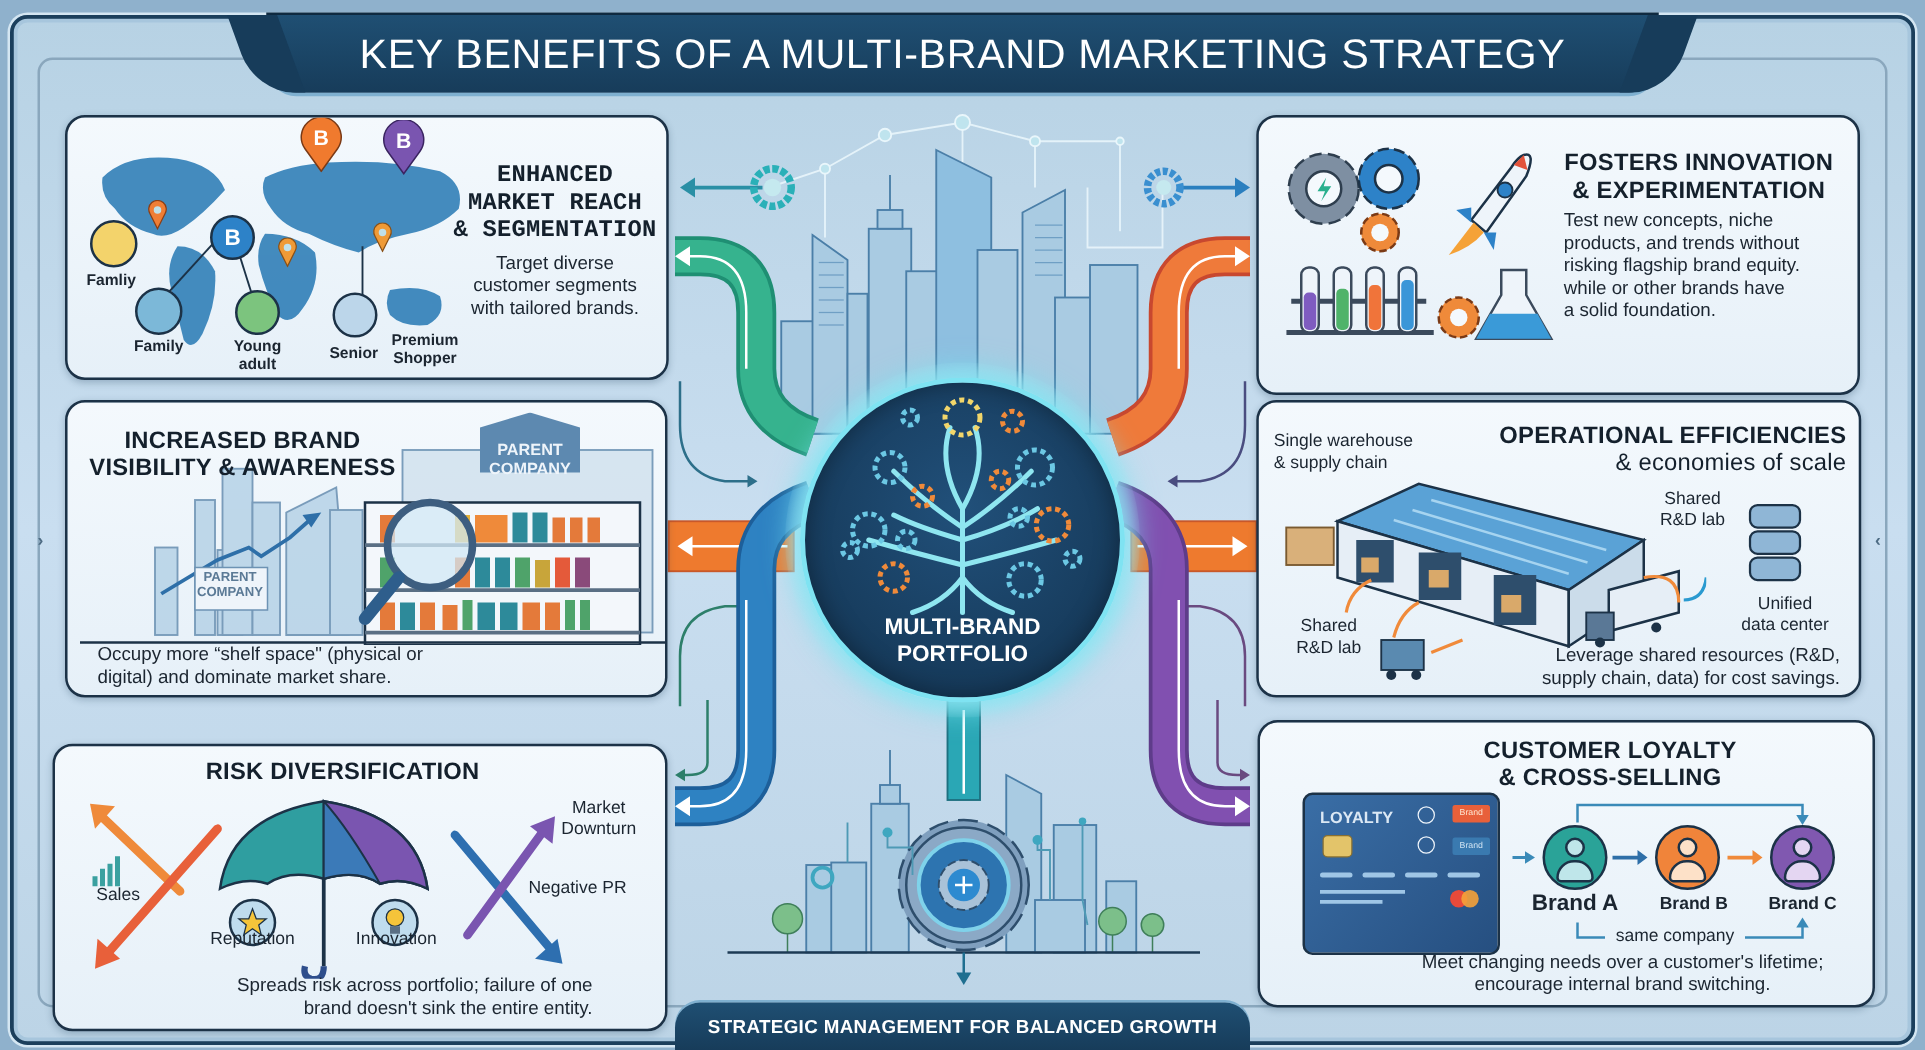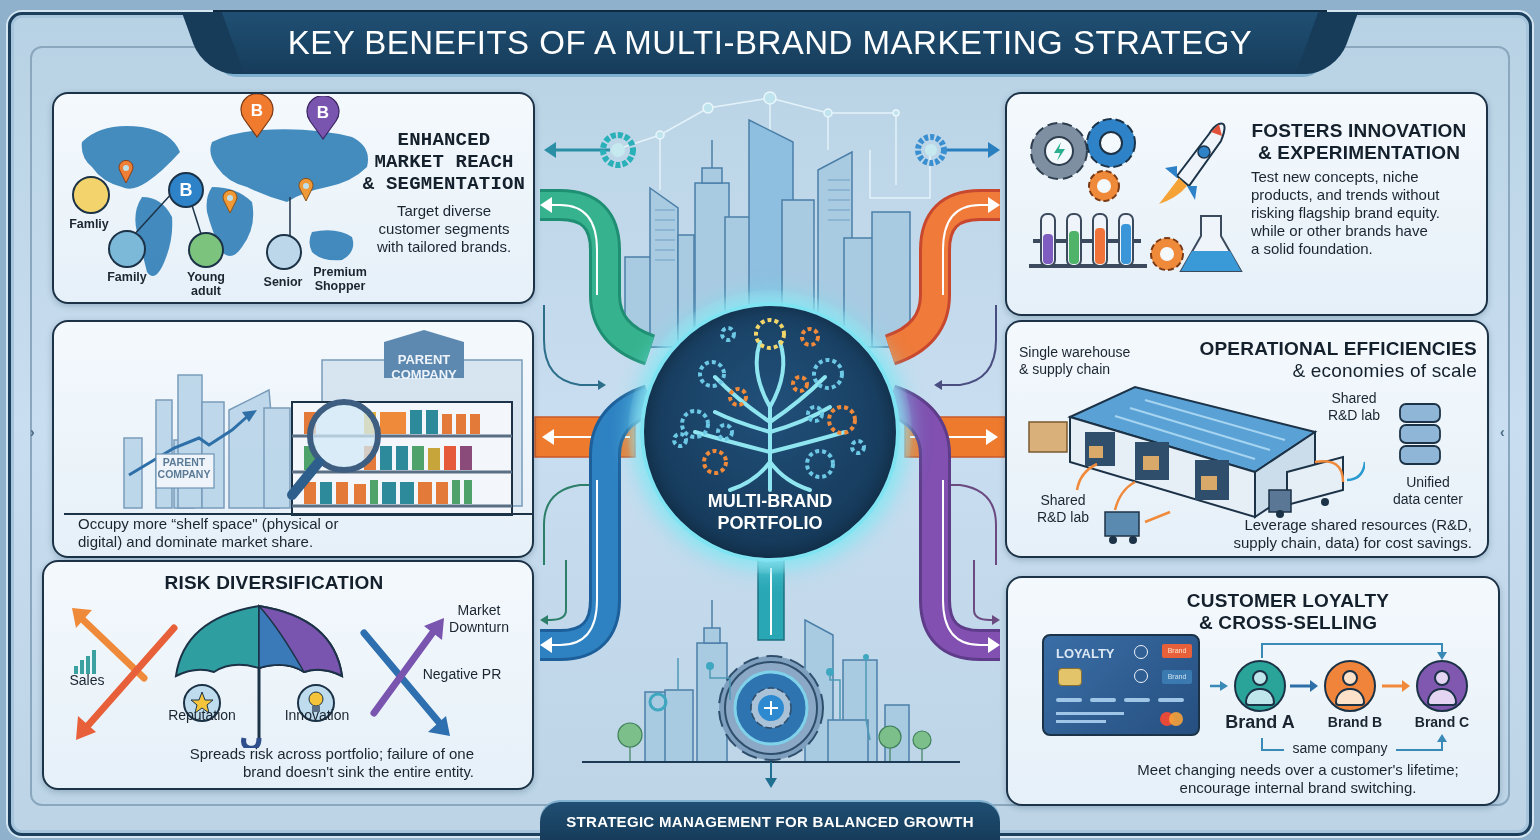--- a/index.html
+++ b/index.html
@@ -468,20 +468,24 @@
     <line x1="0" y1="184" x2="470" y2="184" stroke="#1c3247" stroke-width="2"></line>
   </svg>
   <div class="abs" style="left:330px;top:30px;width:80px;text-align:center;color:#eef4fa;font-size:13px;font-weight:700;line-height:15px;">
     <div>PARENT</div>
       <div>COMPANY</div>
   </div>
   <div class="abs" style="left:102px;top:134px;width:56px;text-align:center;color:#5b7a96;font-size:10.5px;font-weight:700;line-height:12px;">
     <div>PARENT</div>
       <div>COMPANY</div>
   </div>
+  <h2 style="left:10px;top:20px;width:260px;">
+    <div>INCREASED BRAND</div>
+    <div>VISIBILITY &amp; AWARENESS</div>
+  </h2>
   <p class="desc" style="left:24px;top:193px;width:440px;">
     <span>Occupy more “shelf space" (physical or</span><br>
     <span>digital) and dominate market share.</span>
   </p>
 </div>
 
 <div class="card" style="left:1005px;top:320px;width:484px;height:238px;">
   <svg class="abs" style="left:18px;top:40px;" width="340" height="185" viewBox="0 0 340 185">
     <g>
       <polygon points="45,55 110,25 290,70 230,110" fill="#5aa2d6" stroke="#1c3247" stroke-width="2"></polygon>
@@ -545,21 +549,21 @@
   <div class="med-label" style="left:374px;top:152px;width:94px;">
     <div>Unified</div>
       <div>data center</div>
   </div>
   <p class="desc" style="left:175px;top:194px;width:290px;text-align:right;">
     <span>Leverage shared resources (R&amp;D,</span><br>
     <span>supply chain, data) for cost savings.</span>
   </p>
 </div>
 
-<div class="card" style="left:42px;top:560px;width:492px;height:230px;">
+<div class="card" style="left:42px;top:595px;width:492px;height:230px;">
   <svg class="abs" style="left:20px;top:36px;" width="400" height="150" viewBox="0 0 400 150">
     <g>
       <path d="M112 78 Q 120 20 195 8 Q 270 20 278 78 Q 258 68 240 74 Q 222 62 195 70 Q 168 62 150 74 Q 132 68 112 78 Z" fill="#2f9ea0" stroke="#1c3247" stroke-width="2"></path>
       <path d="M195 8 Q 270 20 278 78 Q 258 68 240 74 Q 222 62 195 70 Z" fill="#7a55b0" stroke="#1c3247" stroke-width="2"></path>
       <path d="M195 8 Q 215 30 240 74 Q 222 62 195 70 Z" fill="#3b7ab8" stroke="#1c3247" stroke-width="1.5"></path>
       <line x1="195" y1="70" x2="195" y2="140" stroke="#1c3247" stroke-width="3"></line>
       <path d="M195 140 Q 195 152 185 150 Q 178 148 180 140" fill="none" stroke="#2e4e8c" stroke-width="5"></path>
     </g>
     <g stroke-width="7" stroke-linecap="round" fill="none">
       <line x1="15" y1="18" x2="80" y2="80" stroke="#ef8a3a"></line>
@@ -583,40 +587,40 @@
       <circle cx="138" cy="105" r="18" fill="#bfdcee" stroke="#1c3247" stroke-width="2"></circle>
       <polygon points="138,94 141,102 149,102 143,107 145,115 138,110 131,115 133,107 127,102 135,102" fill="#f5c43a" stroke="#1c3247" stroke-width="1"></polygon>
     </g>
     <g>
       <circle cx="252" cy="105" r="18" fill="#bfdcee" stroke="#1c3247" stroke-width="2"></circle>
       <circle cx="252" cy="101" r="7" fill="#f5c43a" stroke="#1c3247" stroke-width="1"></circle>
       <rect x="248" y="108" width="8" height="6" fill="#5a6f84"></rect>
     </g>
   </svg>
   <h2 style="left:60px;top:10px;width:340px;text-align:center;">RISK DIVERSIFICATION</h2>
-  <div class="med-label" style="left:18px;top:110px;width:50px;">Sales</div>
+  <div class="med-label" style="left:18px;top:110px;width:50px;text-align:right;">Sales</div>
   <div class="med-label" style="left:108px;top:145px;width:100px;">Reputation</div>
   <div class="med-label" style="left:228px;top:145px;width:90px;">Innovation</div>
   <div class="med-label" style="left:395px;top:40px;width:80px;">
     <div>Market</div>
       <div>Downturn</div>
   </div>
   <div class="med-label" style="left:368px;top:104px;width:100px;">Negative PR</div>
   <p class="desc" style="left:30px;top:183px;width:400px;text-align:right;">
     <span>Spreads risk across portfolio; failure of one</span><br>
     <span>brand doesn't sink the entire entity.</span>
   </p>
 </div>
 
 <div class="card" style="left:1006px;top:576px;width:494px;height:230px;">
   <h2 style="left:150px;top:12px;width:260px;">
     <div>CUSTOMER LOYALTY</div>
     <div>&amp; CROSS-SELLING</div>
   </h2>
-  <div class="abs" style="left:34px;top:56px;width:158px;height:102px;border-radius:8px;background:linear-gradient(135deg,#3a6ea6,#264f80);border:2px solid #1c3247;">
+  <div class="abs" style="left:34px;top:56px;width:158px;height:130px;border-radius:8px;background:linear-gradient(135deg,#3a6ea6,#264f80);border:2px solid #1c3247;">
     <div class="abs" style="left:12px;top:10px;color:#dbe8f4;font-weight:700;font-size:13px;">LOYALTY</div>
     <div class="abs" style="left:14px;top:32px;width:24px;height:18px;border-radius:4px;background:#e3c46a;border:1px solid #8a7030;"></div>
     <div class="abs" style="left:90px;top:9px;width:14px;height:14px;border-radius:50%;border:1.5px solid #eef4fa;"></div>
     <div class="abs" style="left:90px;top:33px;width:14px;height:14px;border-radius:50%;border:1.5px solid #eef4fa;"></div>
     <div class="abs" style="left:118px;top:8px;width:30px;height:14px;background:#e8603a;border-radius:2px;color:#fde5d0;font-size:7px;text-align:center;line-height:14px;">Brand</div>
     <div class="abs" style="left:118px;top:34px;width:30px;height:14px;background:#3a7ab0;border-radius:2px;color:#cfe3f2;font-size:7px;text-align:center;line-height:14px;">Brand</div>
     <div class="abs" style="left:12px;top:62px;width:26px;height:4px;background:#9fc6e6;border-radius:2px;"></div>
     <div class="abs" style="left:46px;top:62px;width:26px;height:4px;background:#9fc6e6;border-radius:2px;"></div>
     <div class="abs" style="left:80px;top:62px;width:26px;height:4px;background:#9fc6e6;border-radius:2px;"></div>
     <div class="abs" style="left:114px;top:62px;width:26px;height:4px;background:#9fc6e6;border-radius:2px;"></div>

